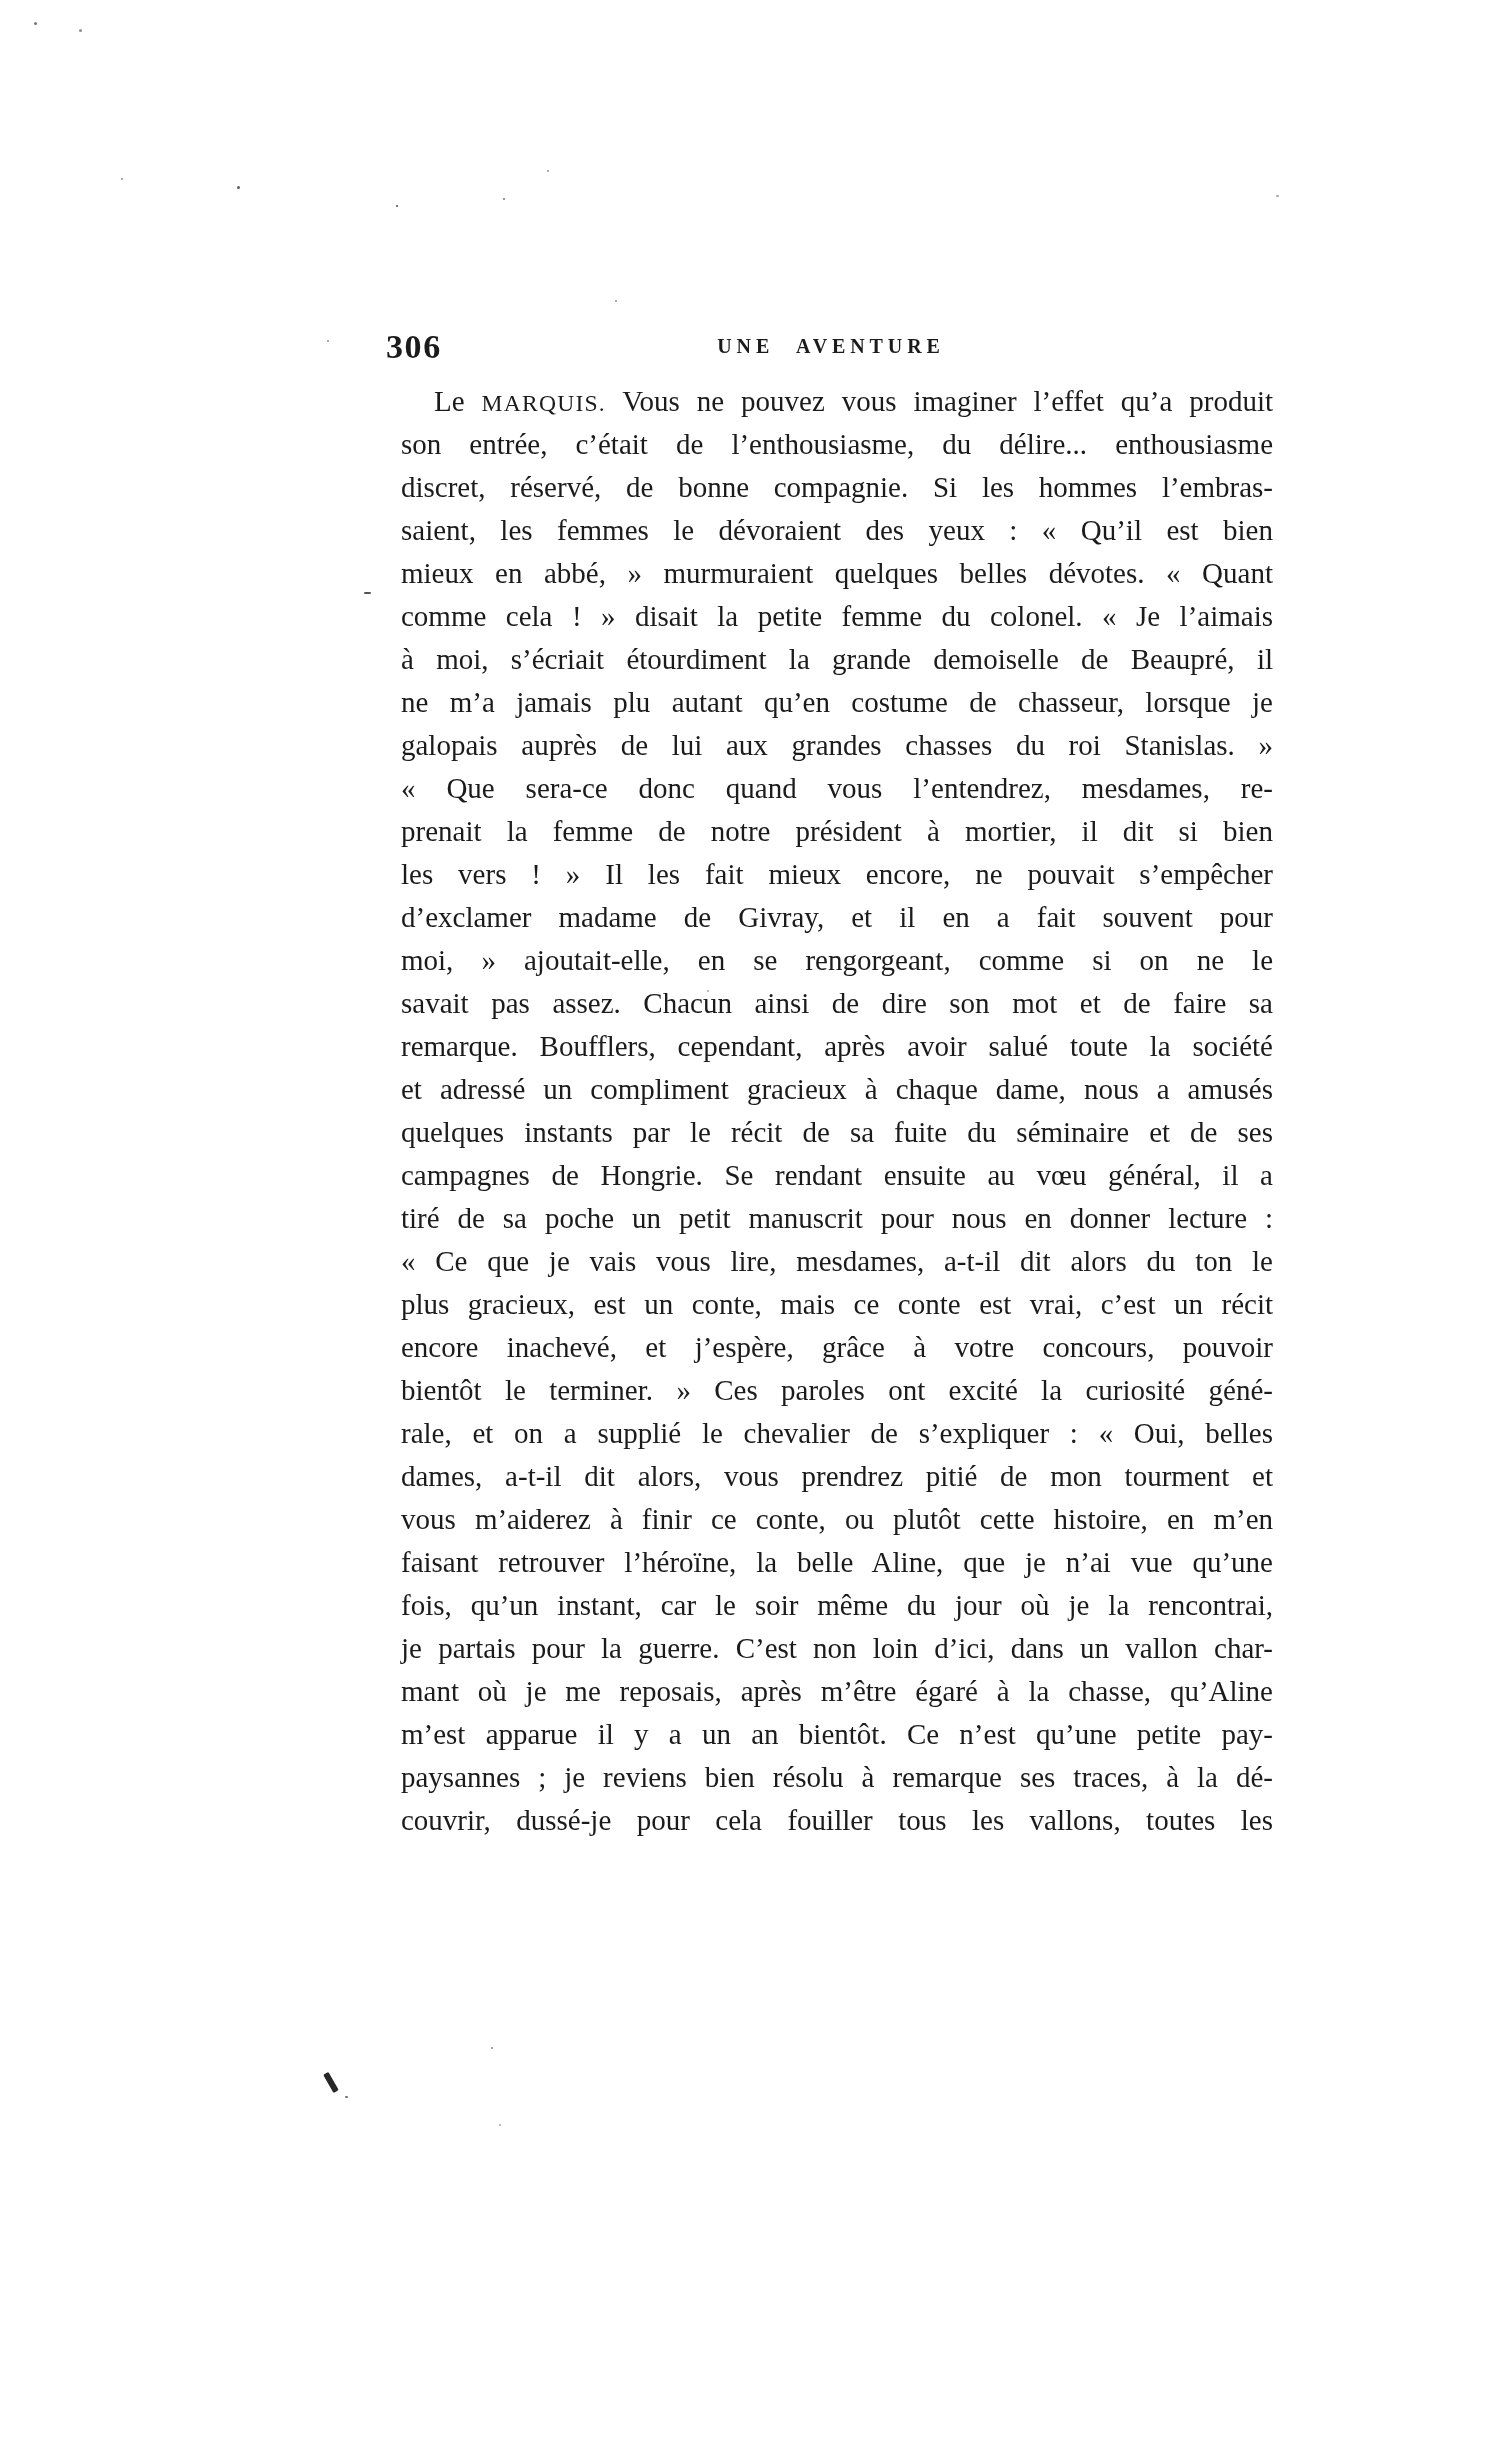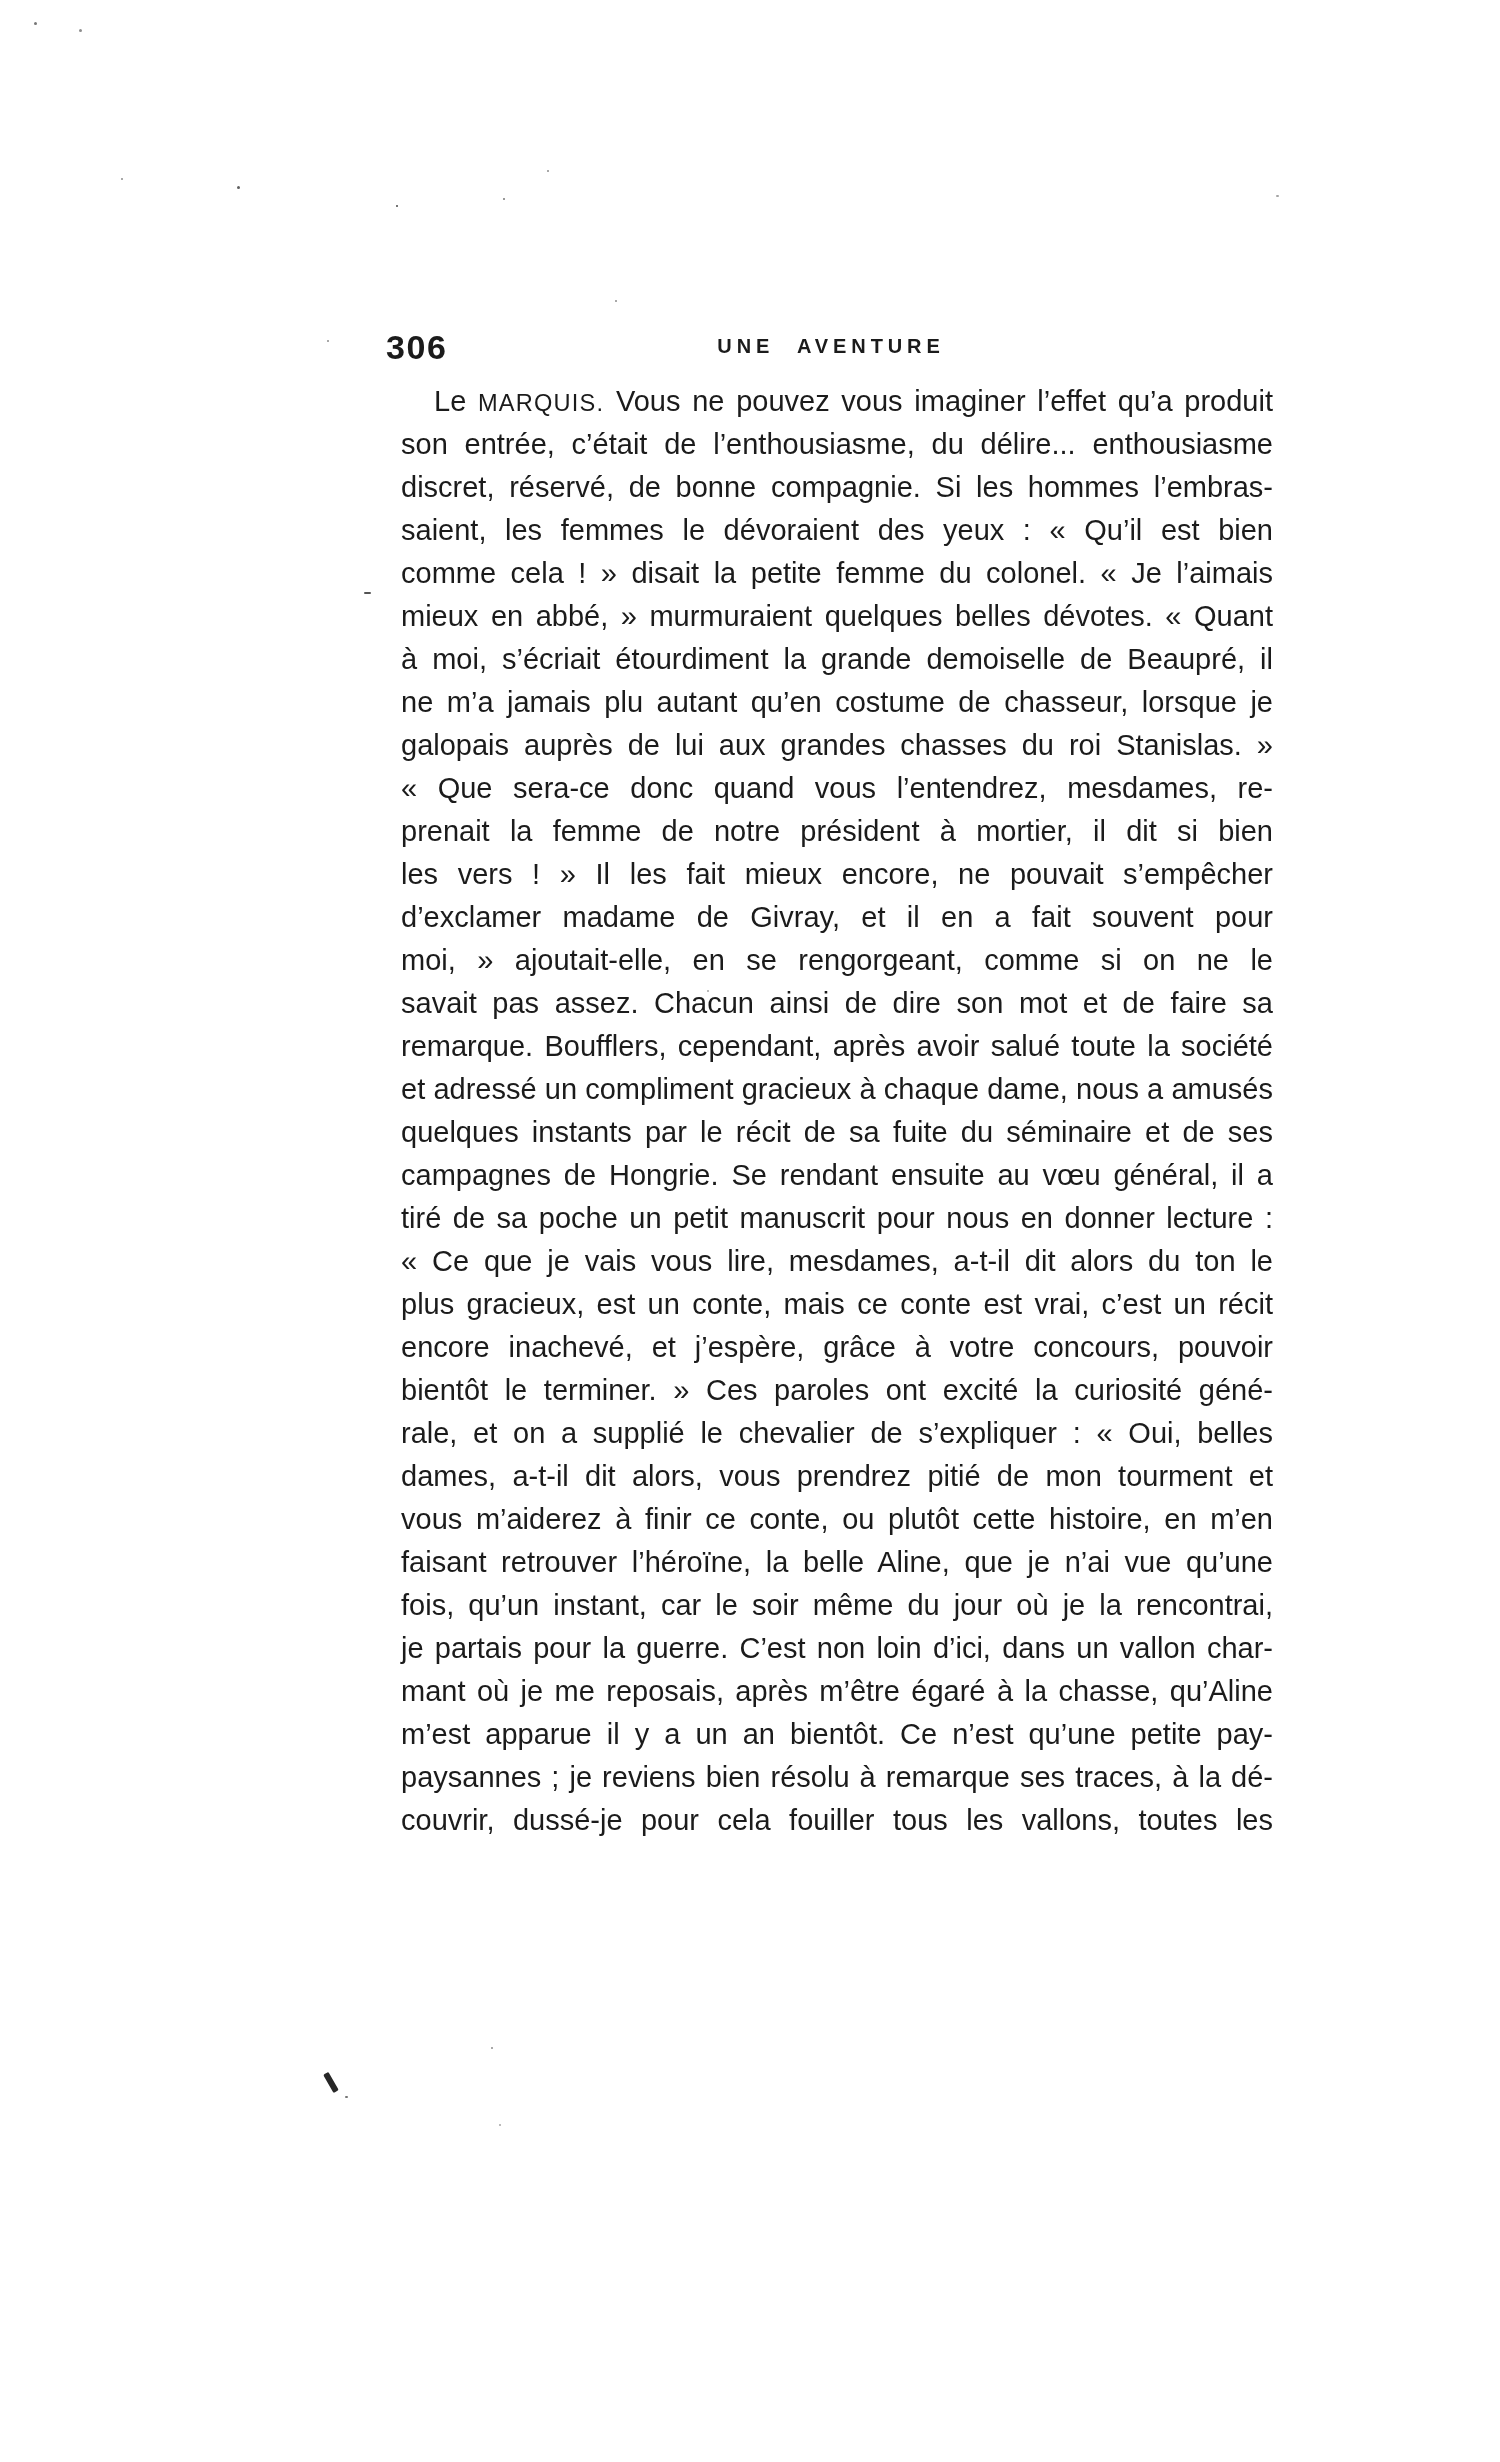--- a/index.html
+++ b/index.html
@@ -2,21 +2,21 @@
 <html style="font-size:13px"><head>
 <meta charset="utf-8">
 <style>
   html, body { margin: 0; padding: 0; background: #ffffff; }
   .page {
     position: relative;
     width: 1500px;
     height: 2462px;
     background: #ffffff;
     overflow: hidden;
-    font-family: Liberation Sans, sans-serif;
+    font-family: Liberation Serif, serif;
     color: #1b1b1b;
   }
   .pagenum {
     position: absolute;
     left: 386px;
     top: 330px;
     font-size: 34px;
     line-height: 34px;
     letter-spacing: 1.6px;
     font-weight: 600;
@@ -62,22 +62,22 @@
 <body>
 
 <div class="page">
   <div class="pagenum">306</div>
   <div class="running-title">UNE AVENTURE</div>
   <div class="text-block">
       <div class="line indent"><span>Le </span><span class="smallcaps">MARQUIS.</span><span> Vous ne pouvez vous imaginer l’effet qu’a produit</span></div>
       <div class="line">son entrée, c’était de l’enthousiasme, du délire... enthousiasme</div>
       <div class="line">discret, réservé, de bonne compagnie. Si les hommes l’embras-</div>
       <div class="line">saient, les femmes le dévoraient des yeux : « Qu’il est bien</div>
+      <div class="line">mieux en abbé, » murmuraient quelques belles dévotes. « Quant</div>
       <div class="line">comme cela ! » disait la petite femme du colonel. « Je l’aimais</div>
-      <div class="line">mieux en abbé, » murmuraient quelques belles dévotes. « Quant</div>
       <div class="line">à moi, s’écriait étourdiment la grande demoiselle de Beaupré, il</div>
       <div class="line">ne m’a jamais plu autant qu’en costume de chasseur, lorsque je</div>
       <div class="line">galopais auprès de lui aux grandes chasses du roi Stanislas. »</div>
       <div class="line">« Que sera-ce donc quand vous l’entendrez, mesdames, re-</div>
       <div class="line">prenait la femme de notre président à mortier, il dit si bien</div>
       <div class="line">les vers ! » Il les fait mieux encore, ne pouvait s’empêcher</div>
       <div class="line">d’exclamer madame de Givray, et il en a fait souvent pour</div>
       <div class="line">moi, » ajoutait-elle, en se rengorgeant, comme si on ne le</div>
       <div class="line">savait pas assez. Chacun ainsi de dire son mot et de faire sa</div>
       <div class="line">remarque. Boufflers, cependant, après avoir salué toute la société</div>

